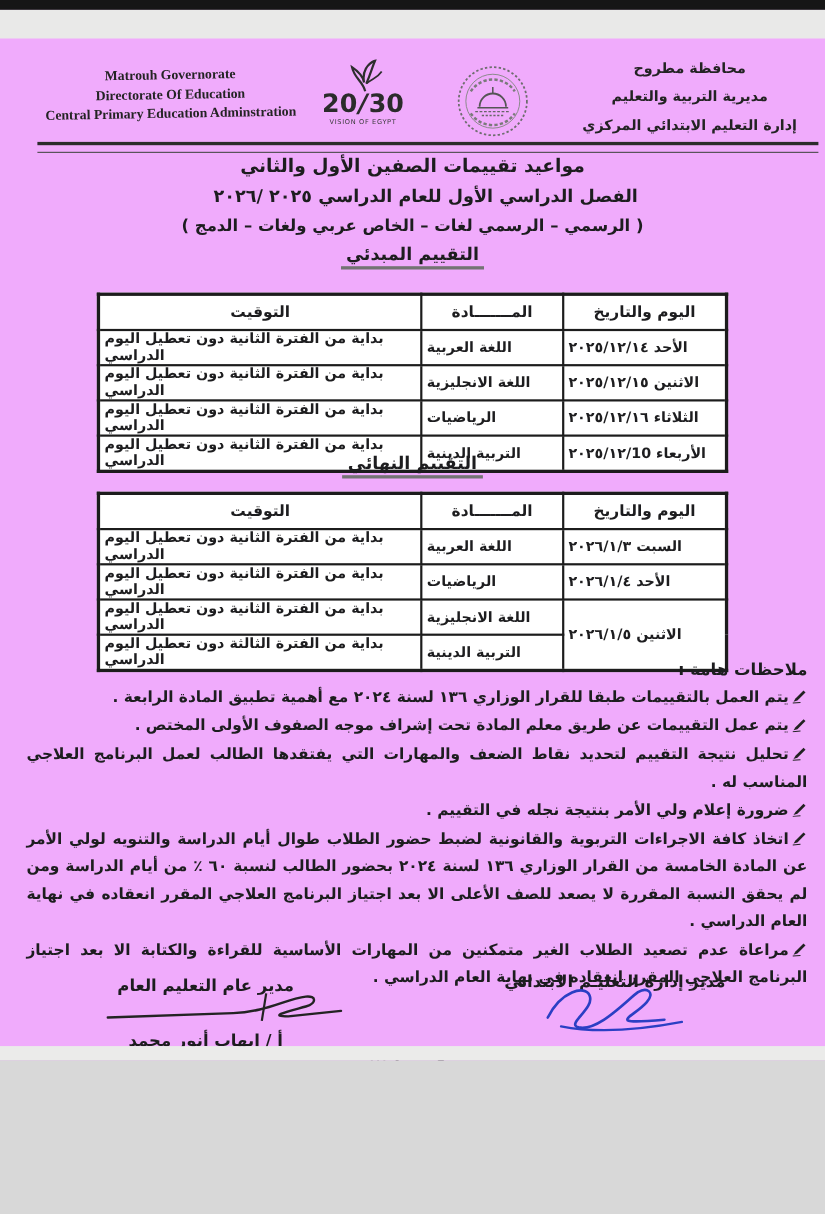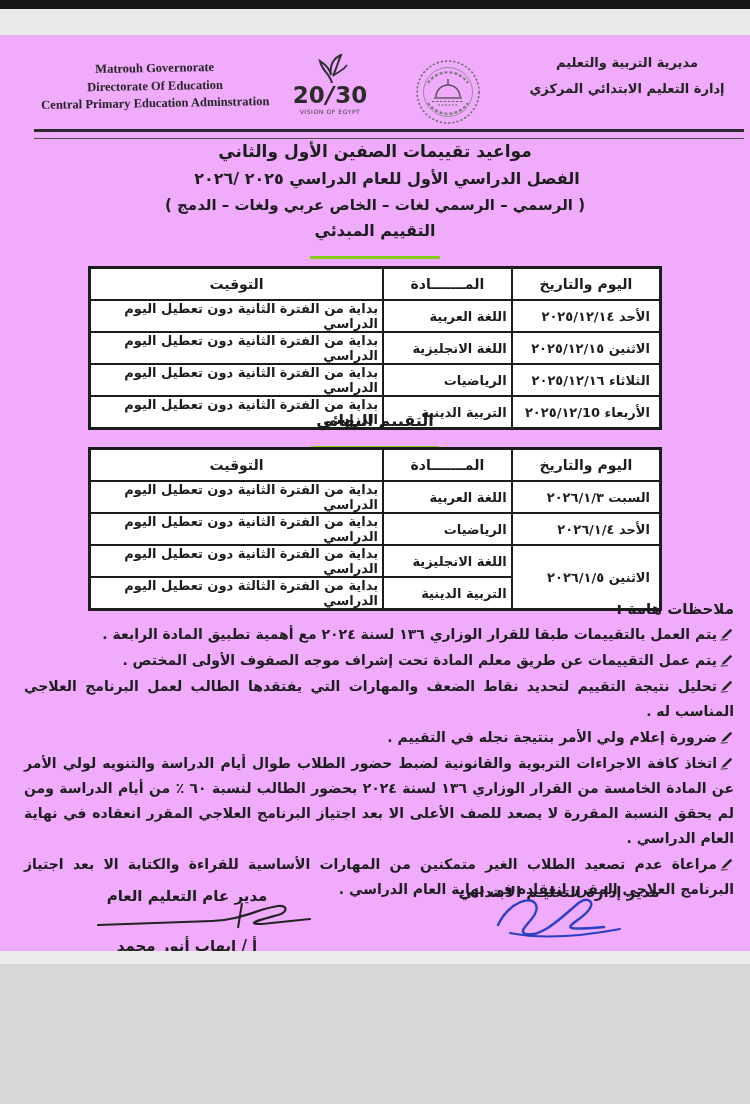--- a/index.html
+++ b/index.html
@@ -24,29 +24,29 @@
   .seal{position:absolute;left:414px;top:57px;}
   .divider{position:absolute;left:34px;right:6px;top:129px;height:6px;
            border-top:3px solid #2c2c2c;border-bottom:1.5px solid #4a4a4a;}
 
   
   .ctr{position:absolute;left:0;right:0;text-align:center;direction:rtl;font-weight:bold;}
   .title1{top:141px;font-size:17px;}
   .title2{top:169px;font-size:16px;padding-left:24px;}
   .title3{top:196px;font-size:15px;}
   .sec-h{font-size:16px;}
-  .und{display:inline-block;border-bottom:3px solid #84cc16;padding:0 5px 16px;}
+  .und{display:inline-block;border-bottom:3px solid #737373;padding:0 5px 2px;}
 
   
   table.tbl{position:absolute;left:88px;width:574px;border-collapse:collapse;direction:rtl;
             table-layout:fixed;background:#fff;}
   table.tbl,.tbl th,.tbl td{border:2px solid #1c1c1c;}
   table.tbl{border-width:3px;}
   .tbl th{font-size:14px;font-weight:bold;height:30px;padding:0;}
-  .tbl td{font-weight:bold;font-size:13px;text-align:right;padding:0 4px;}
+  .tbl td{font-weight:bold;font-size:13px;text-align:left;padding:0 4px;}
   .t1 td{height:26px;}
   .t2 td{height:29px;}
   .c-date{text-align:right;padding-right:9px !important;white-space:nowrap;}
 
   
   .notes{position:absolute;top:600px;right:16px;left:24px;direction:rtl;}
   .notes-h{font-size:15px;font-weight:bold;margin-bottom:4px;}
   .note{font-size:14px;font-weight:bold;line-height:25px;text-align:justify;margin-bottom:1px;}
   .pen{display:inline-block;vertical-align:-2px;margin-left:3px;}
 
@@ -94,20 +94,21 @@
     <path d="M14 26 a24 24 0 0 1 40 0" fill="none" stroke="#7a7a7a" stroke-width="2.2" stroke-dasharray="3 2"></path>
     <path d="M14 46 a24 24 0 0 0 40 0" fill="none" stroke="#7a7a7a" stroke-width="2.2" stroke-dasharray="3 2"></path>
     <path d="M22 40 a12 12 0 0 1 24 0" fill="none" stroke="#555" stroke-width="1.6"></path>
     <line x1="34" y1="22" x2="34" y2="28" stroke="#555" stroke-width="1.4"></line>
     <line x1="20" y1="41" x2="48" y2="41" stroke="#555" stroke-width="1.4"></line>
     <line x1="18" y1="44.5" x2="50" y2="44.5" stroke="#666" stroke-width="1.2" stroke-dasharray="2.5 1.5"></line>
     <line x1="24" y1="48" x2="44" y2="48" stroke="#666" stroke-width="1.2" stroke-dasharray="2 1.5"></line>
   </svg>
 
   <div class="hdr-ar">
+    <div>محافظة مطروح</div>
     <div>مديرية التربية والتعليم</div>
     <div>إدارة التعليم الابتدائي المركزي</div>
   </div>
 
   <div class="divider"></div>
 
   <div class="ctr title1">مواعيد تقييمات الصفين الأول والثاني</div>
   <div class="ctr title2">الفصل الدراسي الأول للعام الدراسي ٢٠٢٥ /٢٠٢٦</div>
   <div class="ctr title3">( الرسمي – الرسمي لغات – الخاص عربي ولغات – الدمج )</div>
 

